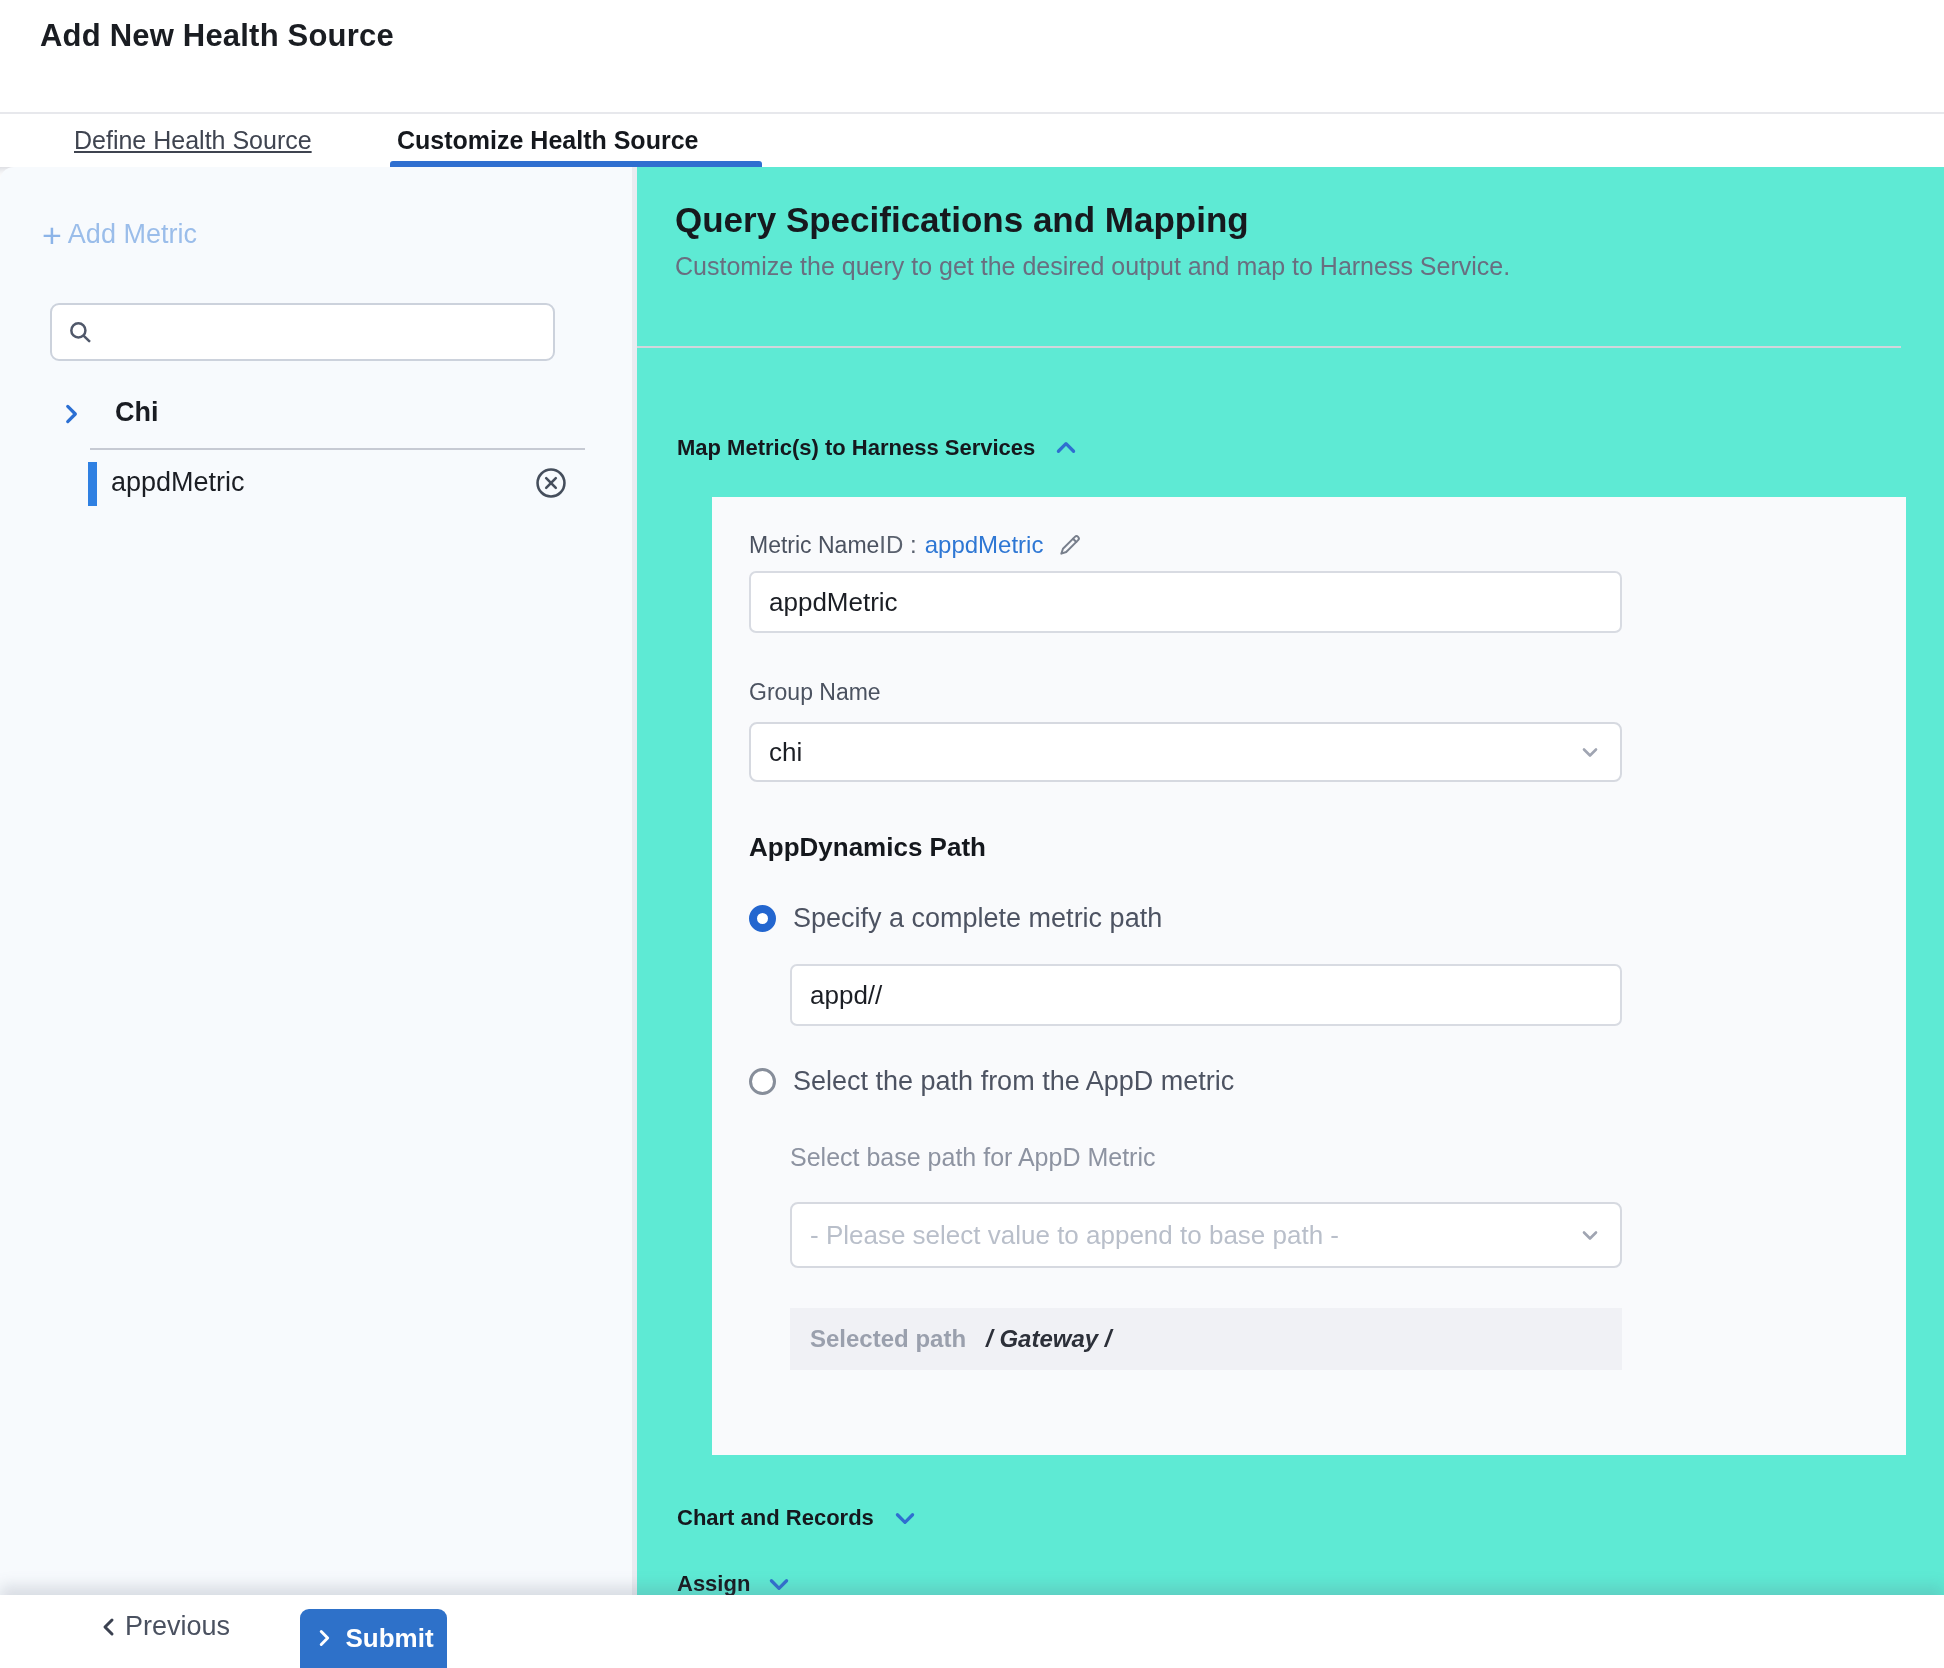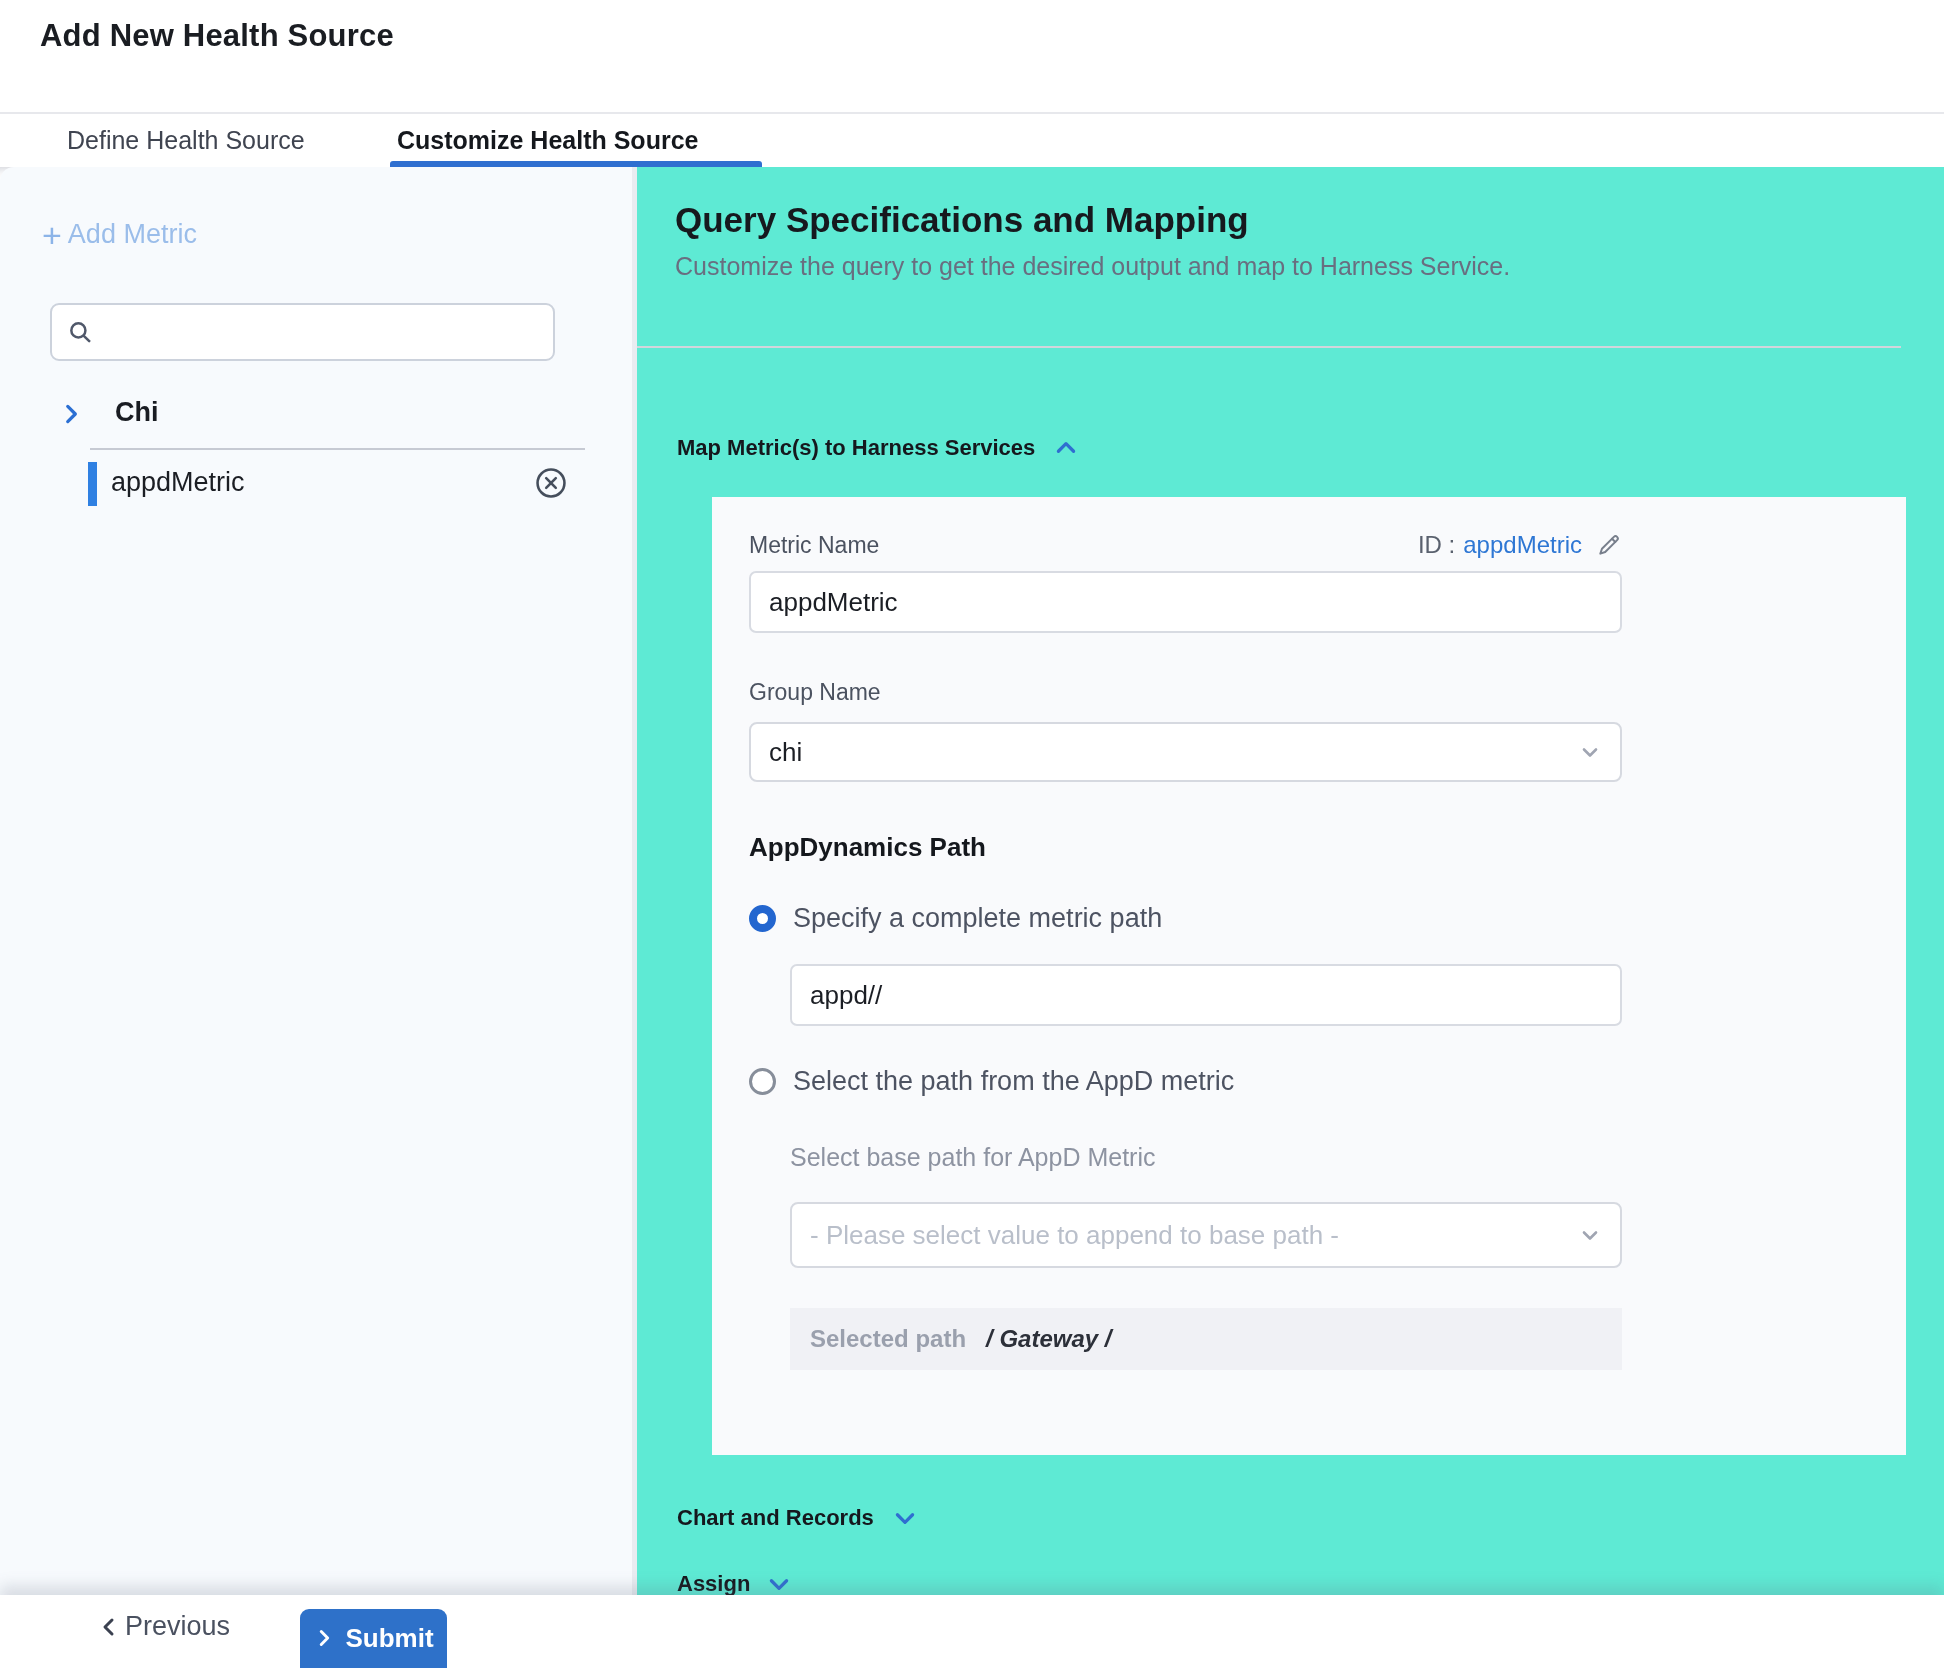--- a/index.html
+++ b/index.html
@@ -8,21 +8,21 @@
   .app { position:relative; width:1944px; height:1668px; }
 
   
   .app-header { position:absolute; left:0; top:0; width:1944px; height:112px; background:#fff; }
   .app-title { position:absolute; left:40px; top:18px; font-size:31px; font-weight:bold; color:#1a1d22; letter-spacing:.2px; }
 
   
   .tab-bar { position:absolute; left:0; top:112px; width:1944px; height:55px; background:#fff;
     border-top:2px solid #e7e8ec; }
   .tab { position:absolute; top:0; height:53px; display:flex; align-items:center; font-size:25px; color:#3f4450; cursor:pointer; }
-  .tab-define { left:67px; }
+  .tab-define { left:74px;text-decoration:underline; }
   .tab-customize { left:397px; font-weight:bold; color:#15181d; }
   .tab-underline { position:absolute; left:390px; bottom:0; width:372px; height:6px; background:#2f6fd0; border-radius:3px 3px 0 0; }
 
   
   .content { position:absolute; left:0; top:167px; width:1944px; height:1428px; display:flex;
     box-shadow:inset 0 9px 10px -7px rgba(95,104,125,.30); }
 
   
   .sidebar { position:relative; width:637px; height:100%; background:#f7fafd;
     border-right:5px solid #e9ecf1; border-top-left-radius:14px; }
@@ -50,21 +50,21 @@
   .q-divider { position:absolute; left:0; top:179px; width:1264px; height:0; border-top:2px solid #d2d5db; }
 
   .section-head { display:flex; align-items:center; gap:18px; font-size:22px; font-weight:bold; color:#15181d; cursor:pointer; }
   .sec-map { position:absolute; left:40px; top:268px; }
   .sec-chart { position:absolute; left:40px; top:1338px; }
   .sec-assign { position:absolute; left:40px; top:1404px;gap:16px; }
 
   .card { position:absolute; left:75px; top:330px; width:1194px; height:958px; background:#f9fafc; }
   .card-inner { position:absolute; left:37px; top:34px; width:873px; }
 
-  .label-row { display:flex; justify-content:space-between; align-items:center; }
+  .label-row { display:flex; align-items:center; }
   .field-label { font-size:23px; color:#4b5260; }
   .id-row { display:flex; align-items:center; gap:8px; font-size:24px; }
   .id-prefix { color:#5a616e; }
   .id-value { color:#2e77d4; cursor:pointer; }
   .id-edit { margin-left:6px; cursor:pointer; display:flex; }
 
   .text-input { width:873px; height:62px; margin-top:12px; background:#fff; border:2px solid #d8dbe2;
     border-radius:7px; font-size:26px; color:#1b1e24; padding:0 18px;
     font-family:"Liberation Sans","DejaVu Sans",sans-serif; outline:none; display:block; }
 

